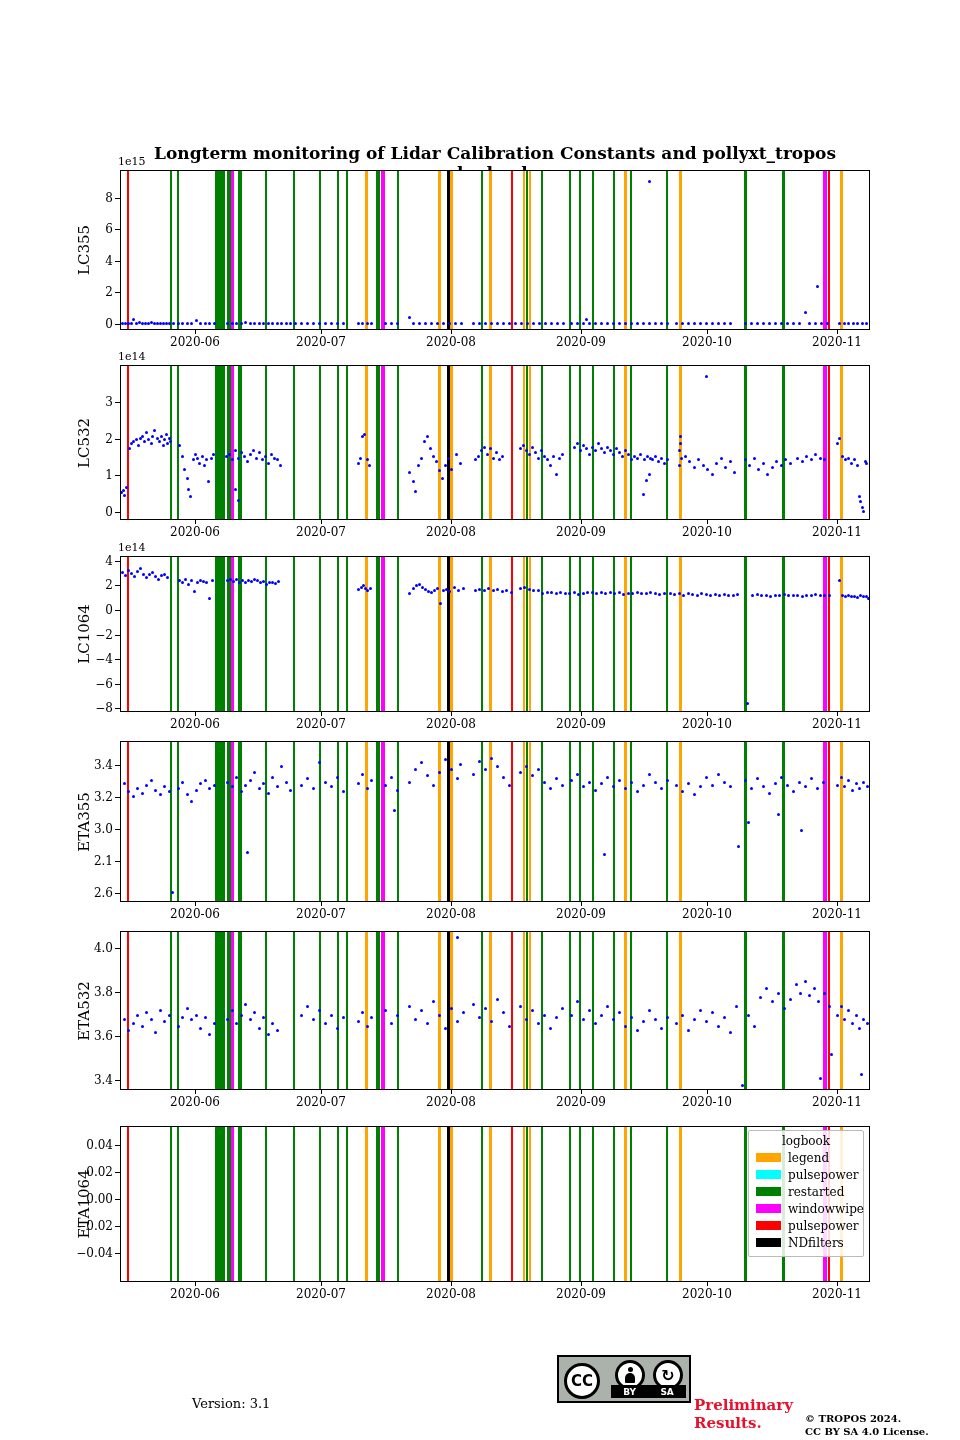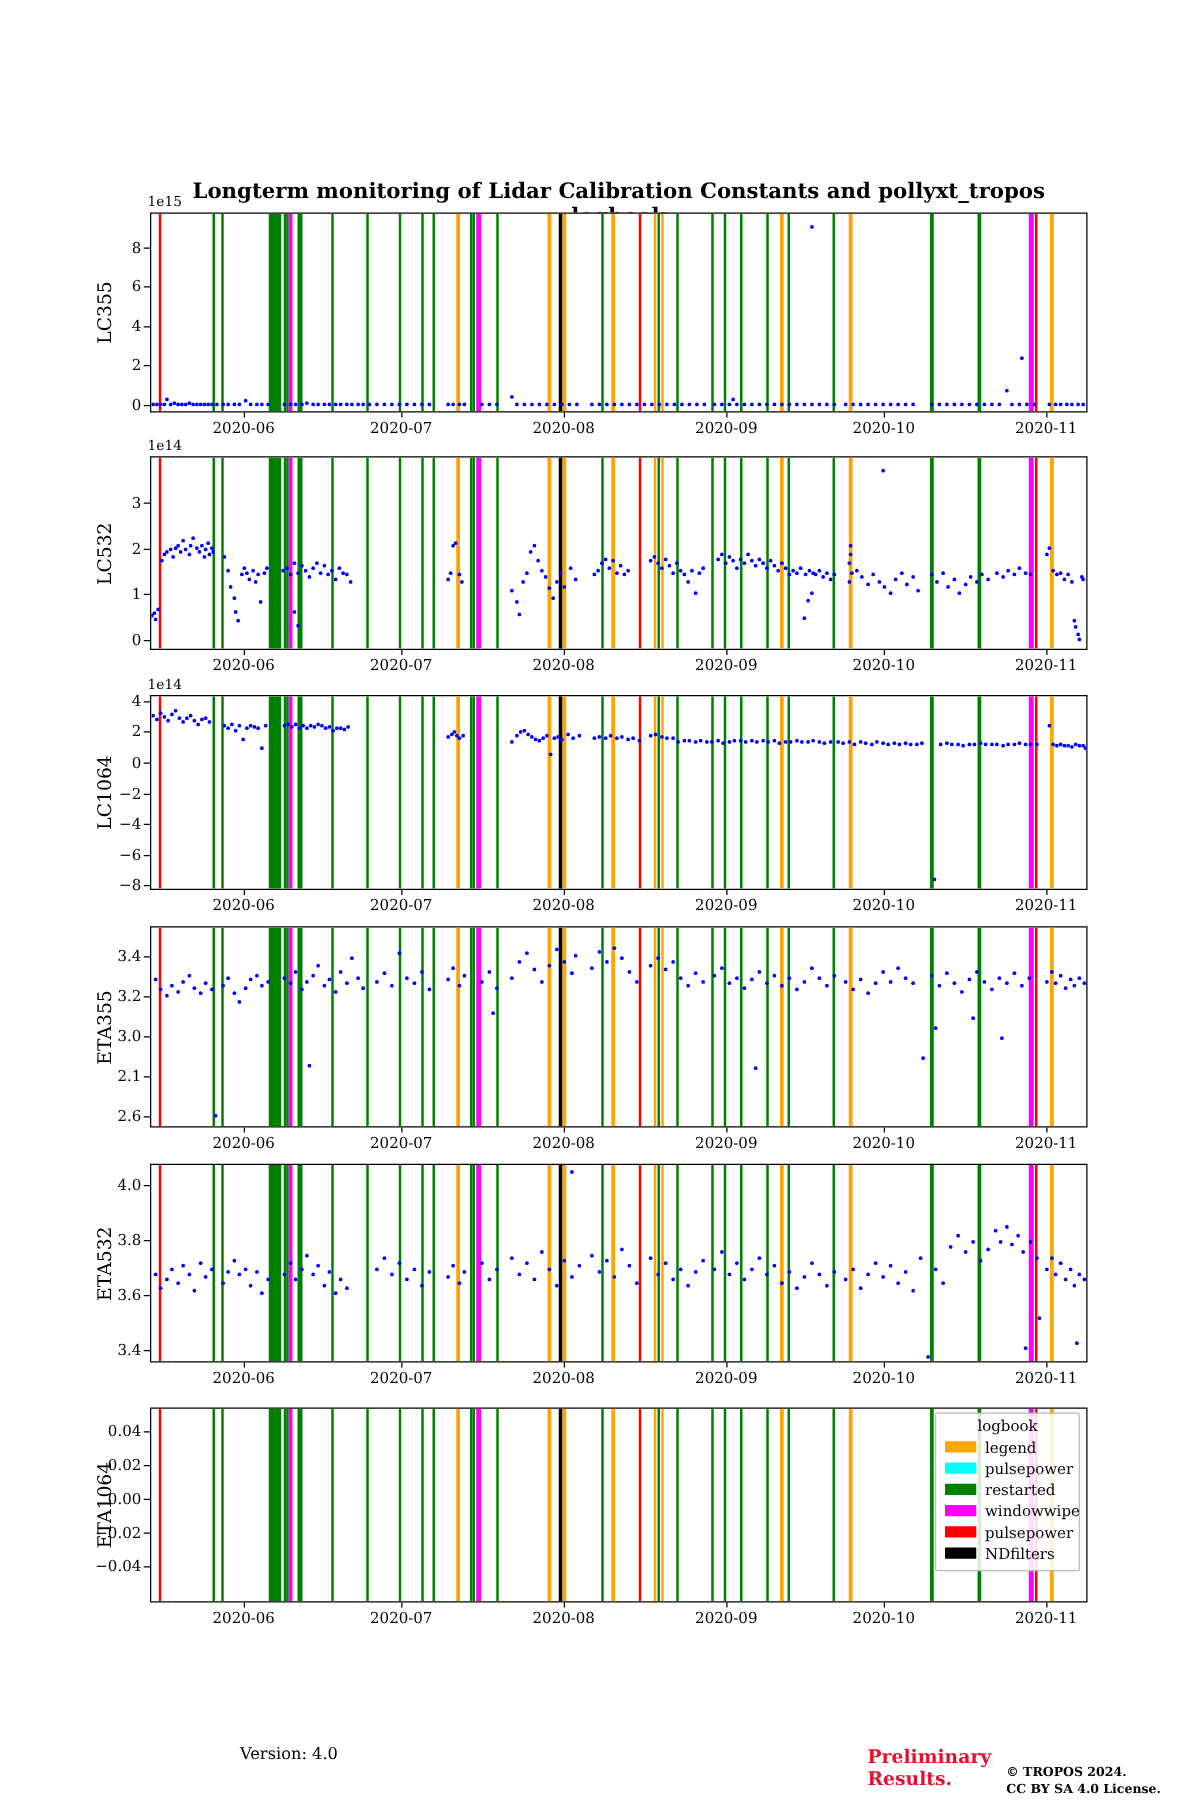--- a/index.html
+++ b/index.html
@@ -80,22 +80,36 @@
           <div class="legend-swatch" style="background: rgb(255, 0, 0);"></div>
           <span>pulsepower</span>
         </div>
         <div class="legend-row">
           <div class="legend-swatch" style="background: rgb(0, 0, 0);"></div>
           <span>NDfilters</span>
         </div>
       </div>
   </div>
 
-  <div class="version">Version: 4.0</div>
+  <div class="version">Version: 3.1</div>
 
+  <div class="cc-badge">
+    <div class="cc-circle cc-cc">CC</div>
+    <div class="cc-circle cc-by">
+      <div class="person">
+          <div class="person-head"></div>
+          <div class="person-body"></div>
+        </div>
+    </div>
+    <div class="cc-circle cc-sa">↻</div>
+    <div class="cc-bar">
+      <span>BY</span>
+      <span>SA</span>
+    </div>
+  </div>
 
   <div class="prelim">
     <div>Preliminary</div>
     <div>Results.</div>
   </div>
 
   <div class="copyright">
     <div>© TROPOS 2024.</div>
     <div>CC BY SA 4.0 License.</div>
   </div>

